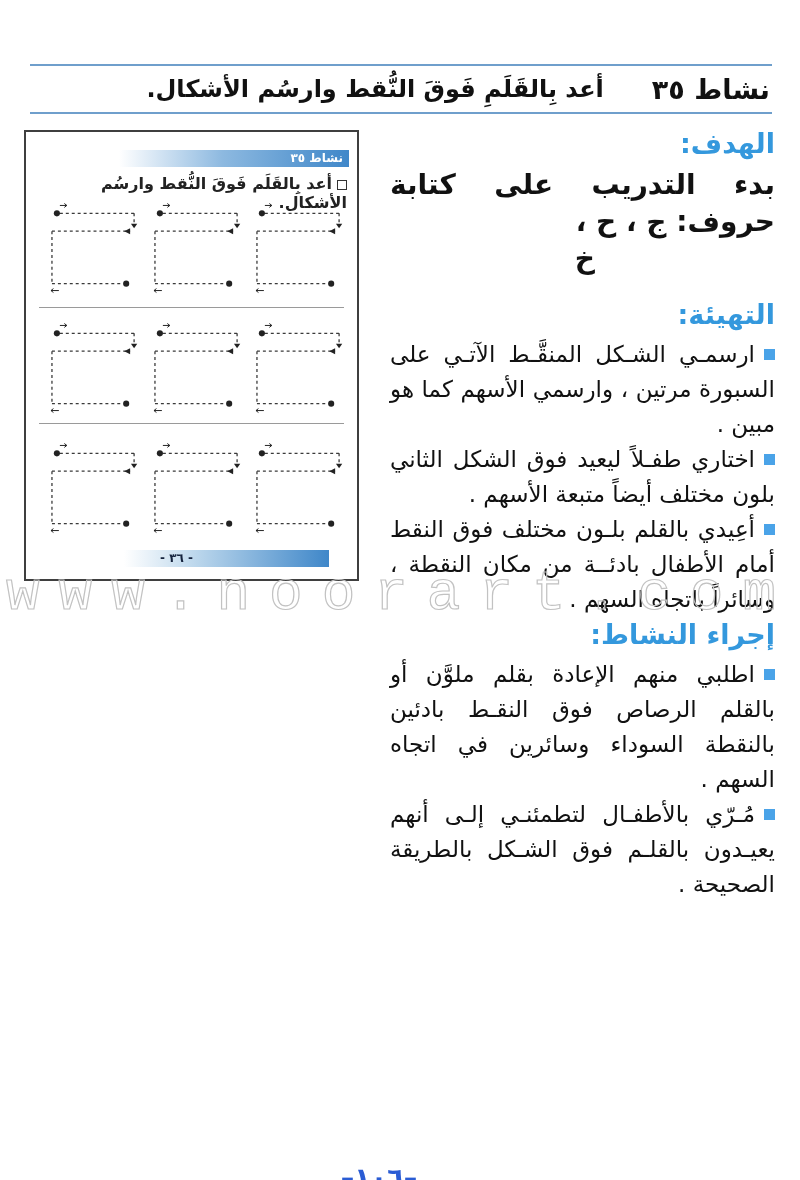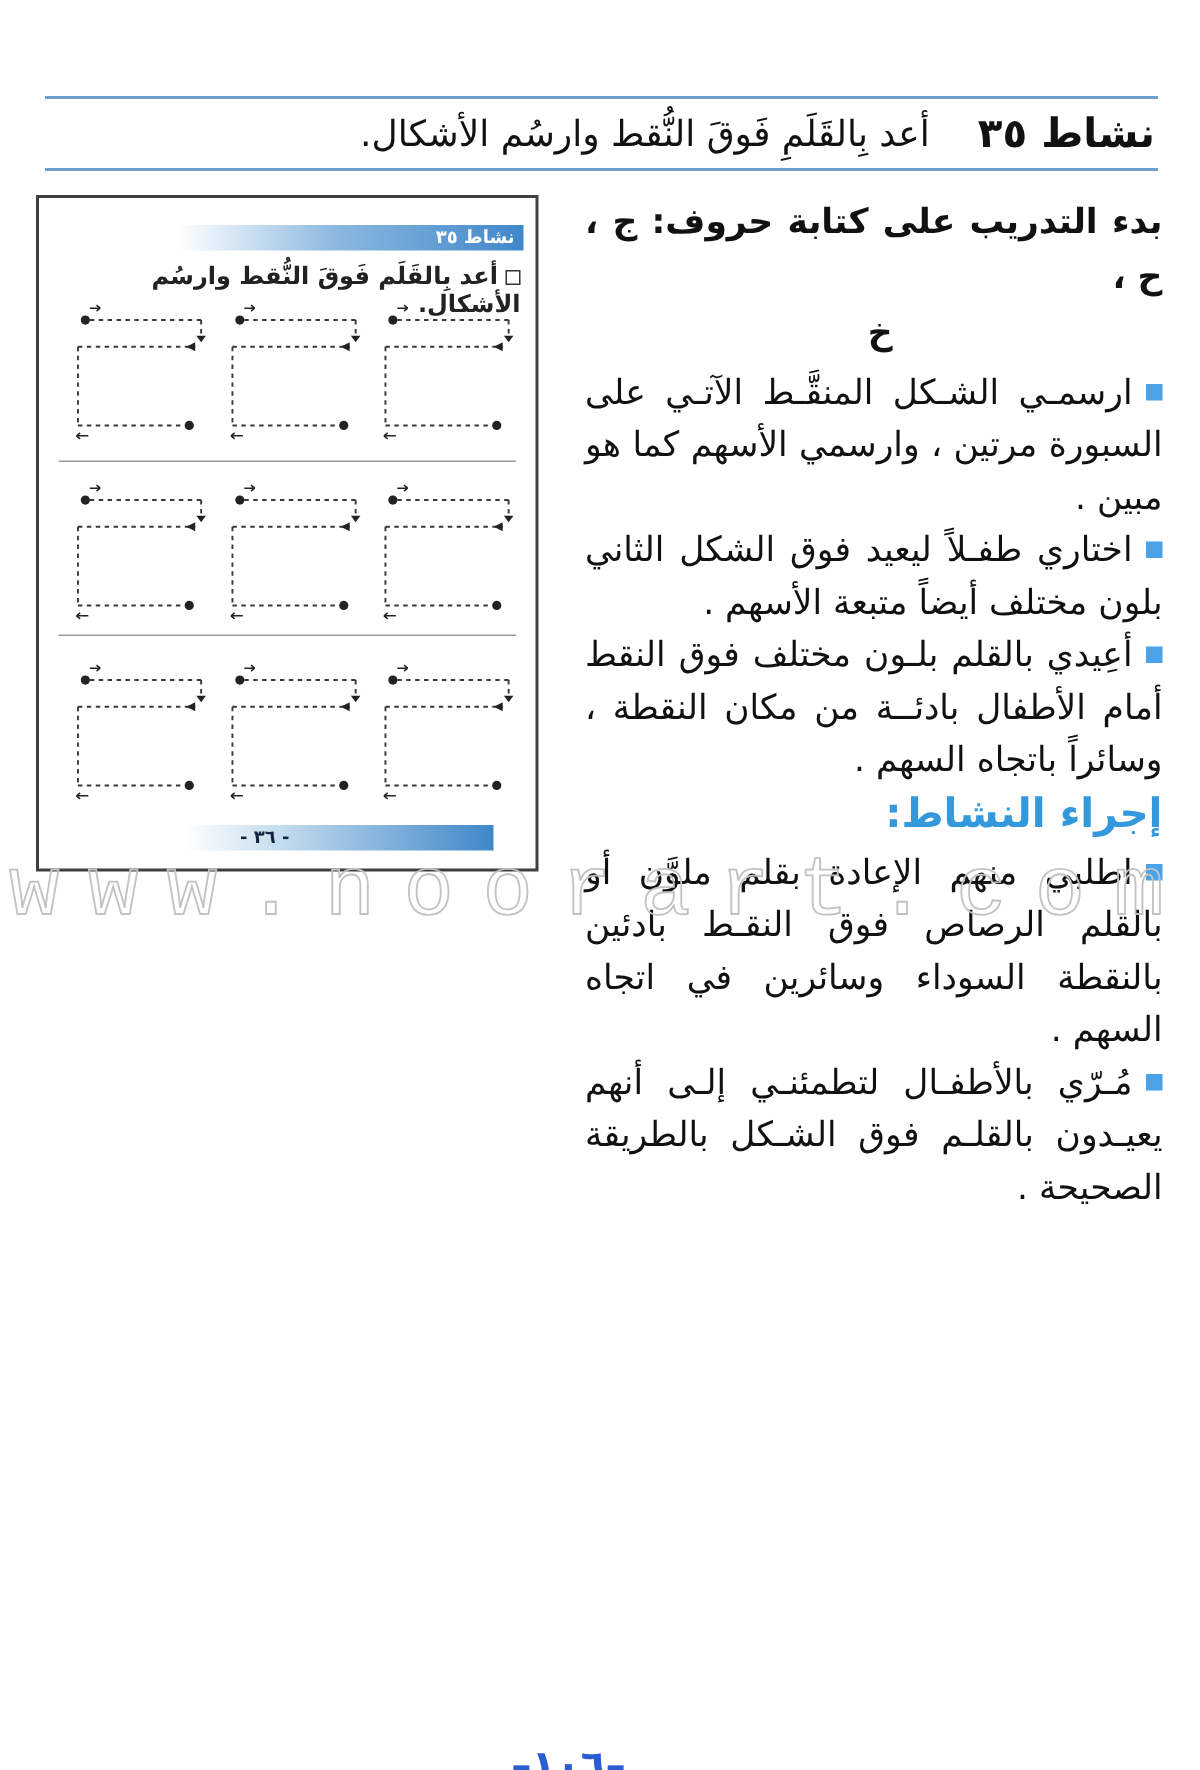--- a/index.html
+++ b/index.html
@@ -8,32 +8,32 @@
     font-family:"DejaVu Sans", sans-serif;color:#111;overflow:hidden;
   }
 
   
   .page-header{
     position:absolute;top:64px;left:30px;right:28px;height:46px;
     border-top:2px solid #6f9fcc;border-bottom:2px solid #6f9fcc;
     direction:rtl;display:flex;align-items:center;
   }
   .activity-no{font-size:27px;font-weight:700;margin-right:2px;white-space:nowrap;}
-  .activity-instruction{font-size:24px;font-weight:400;margin-right:32px;white-space:nowrap;}
+  .activity-instruction{font-size:24px;font-weight:700;margin-right:48px;white-space:nowrap;}
 
   
   .col-right{
     position:absolute;top:126px;right:25px;width:385px;
     direction:rtl;text-align:justify;
   }
   .sec-title{
     color:#3498dd;font-size:27px;font-weight:700;line-height:36px;
     margin:0;text-align:right;
   }
-  .goal-text{font-size:23px;font-weight:700;line-height:37px;margin:4px 0 0;}
+  .goal-text{font-size:28px;font-weight:700;line-height:37px;margin:4px 0 0;}
   .goal-line2{padding-right:180px;}
   .prep-title{margin-top:20px;}
   .proc-title{}
   ul.bullets{list-style:none;margin:4px 0 0;padding:0;}
   ul.bullets li{
     font-size:23px;font-weight:400;line-height:35px;text-align:justify;
   }
   .sq{
     display:inline-block;width:11px;height:11px;background:#4aa3e8;
     margin-left:9px;vertical-align:2px;
@@ -281,23 +281,25 @@
   </div>
   <div class="ws-instruction">
     <span class="ws-checkbox"></span><span>أعد بِالقَلَم فَوقَ النُّقط وارسُم الأشكال.</span>
   </div>
   <div class="ws-footer">
     <span class="ws-footer-label">- ٣٦ -</span>
   </div>
 </div>
 
 <div class="col-right">
+  <h2 class="sec-title">الهدف:</h2>
   <p class="goal-text">بدء التدريب على كتابة حروف: ج ، ح ،</p>
   <p class="goal-text goal-line2" style="margin-top:0;">خ</p>
 
+  <h2 class="sec-title prep-title">التهيئة:</h2>
   <ul class="bullets">
     <li><span class="sq"></span><span>ارسمـي الشـكل المنقَّـط الآتـي على السبورة مرتين ، وارسمي الأسهم كما هو مبين .</span></li>
     <li><span class="sq"></span><span>اختاري طفـلاً ليعيد فوق الشكل الثاني بلون مختلف أيضاً متبعة الأسهم .</span></li>
     <li><span class="sq"></span><span>أعِيدي بالقلم بلـون مختلف فوق النقط أمام الأطفال بادئــة من مكان النقطة ، وسائراً باتجاه السهم .</span></li>
   </ul>
 
   <h2 class="sec-title proc-title">إجراء النشاط:</h2>
   <ul class="bullets">
     <li><span class="sq"></span><span>اطلبي منهم الإعادة بقلم ملوَّن أو بالقلم الرصاص فوق النقـط بادئين بالنقطة السوداء وسائرين في اتجاه السهم .</span></li>
     <li><span class="sq"></span><span>مُـرّي بالأطفـال لتطمئنـي إلـى أنهم يعيـدون بالقلـم فوق الشـكل بالطريقة الصحيحة .</span></li>

